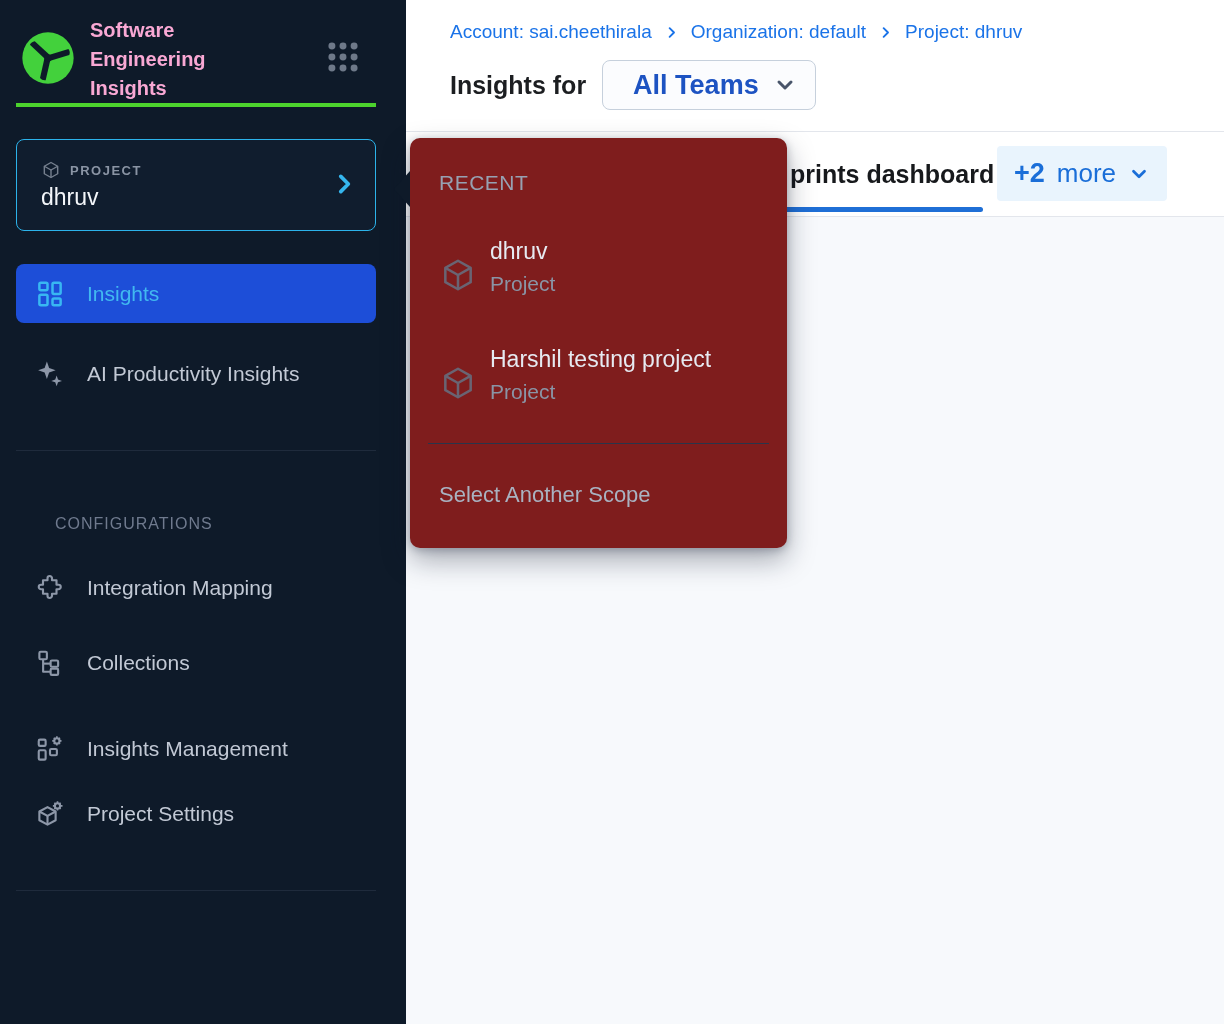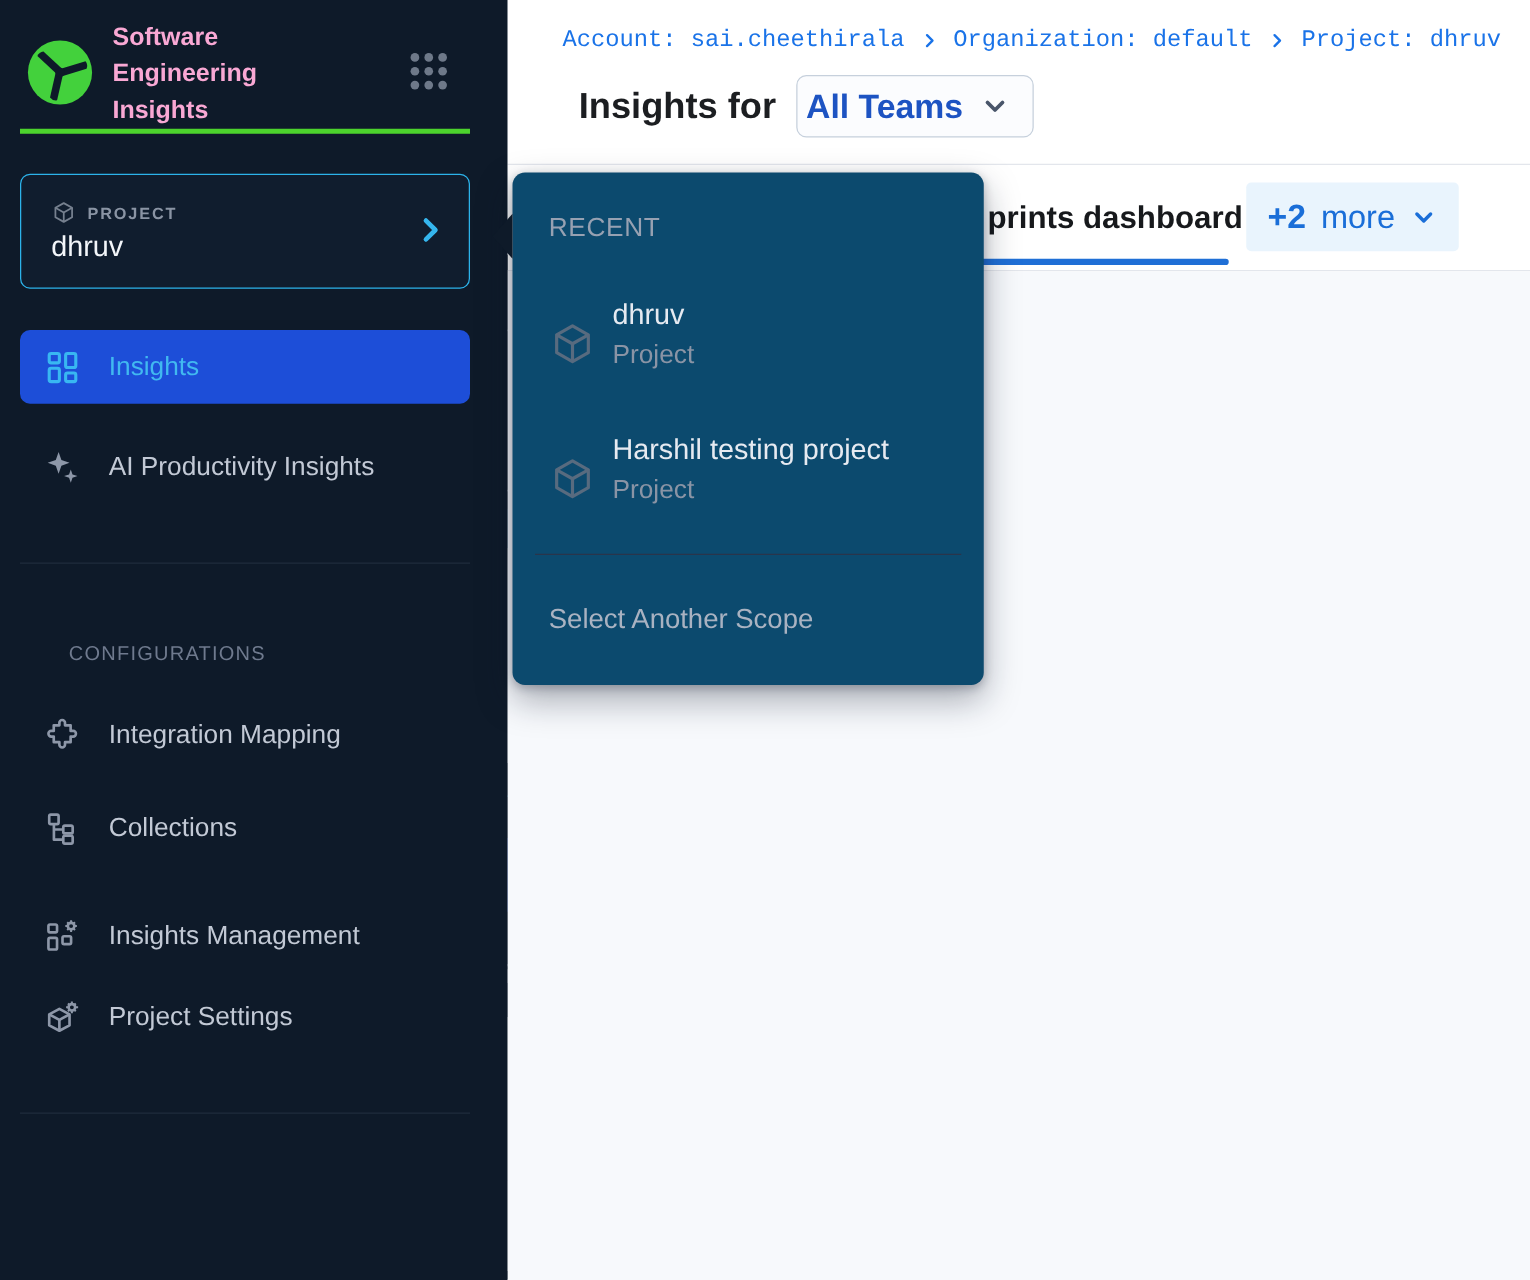--- a/index.html
+++ b/index.html
@@ -36,47 +36,47 @@
   .div1 { top:450px; } .div2 { top:890px; }
   .config-header { position:absolute; left:45px; top:515px; color:#6f7a8e;
     font-size:16px; letter-spacing:1px;margin-left:10px; }
   .nav-im { top:560px; } .nav-col { top:635px; } .nav-insm { top:721px; } .nav-ps { top:786px; }
   .nav-acct { top:928px; }
   .acct-arrow { width:28px; height:28px; color:#9aa3b2; margin-left:14px; }
 
   
   .main { position:fixed; left:406px; top:0; width:818px; height:1024px; background:#ffffff; }
   .breadcrumb { position:absolute; left:44px; top:21px; display:flex; align-items:center; gap:12px;
-    font-size:19px; color:#1a73e8;font-family:Liberation Mono, monospace; }
+    font-size:19px; color:#1a73e8; }
   .crumb { cursor:pointer; }
   .crumb-sep { width:15px; height:15px; color:#1a73e8; }
   .title-row { position:absolute; left:44px; top:60px; display:flex; align-items:center; gap:16px; }
-  .page-title { font-size:29px; font-weight:bold; color:#1c1e21;margin-left:13px; }
-  .team-btn { display:flex; align-items:center; gap:14px; height:50px; padding:0 18px 0 7px;
+  .page-title { font-size:25px; font-weight:bold; color:#1c1e21; }
+  .team-btn { display:flex; align-items:center; gap:14px; height:50px; padding:0 18px 0 30px;
     background:#fbfcfe; border:1px solid #c6d0dc; border-radius:8px; cursor:pointer; }
   .team-btn-label { font-size:27px; font-weight:bold; color:#1d53c2; }
   .team-btn-chevron { width:24px; height:24px; color:#49556a; }
 
   .hdr-line { position:absolute; left:0; top:131px; width:818px; height:1px; background:#e3e6ec; }
   .tab-label { position:absolute; left:384px; top:160px; font-size:25px; font-weight:bold; color:#17191c;
     white-space:nowrap; cursor:pointer; }
   .tab-underline { position:absolute; left:250px; top:207px; width:327px; height:5px;
     background:#1f6fd6; border-radius:3px; }
   .more-chip { position:absolute; left:591px; top:146px; width:170px; height:55px;
     background:#e9f4fd; border-radius:4px; display:flex; align-items:center; justify-content:center;
     gap:12px; cursor:pointer; color:#1a6ed8; }
   .more-count { font-size:27px; font-weight:600; }
   .more-word { font-size:26px; }
   .more-chevron { width:22px; height:22px; }
   .tabs-line { position:absolute; left:0; top:216px; width:818px; height:1px; background:#e3e6ec; }
   .content { position:absolute; left:0; top:217px; width:818px; height:807px; background:#f7f9fc; }
 
   
   .popover { position:fixed; left:410px; top:138px; width:377px; height:410px;
-    background:#0c4a6e; border-radius:10px; z-index:60;
+    background:#7f1d1d; border-radius:10px; z-index:60;
     box-shadow:0 12px 28px rgba(15,23,42,.35), 0 2px 8px rgba(15,23,42,.25); }
   .popover-arrow { position:absolute; left:-16px; top:33px; width:0; height:0;
     border-top:18px solid transparent; border-bottom:18px solid transparent;
     border-right:16px solid #0e1a29; }
   .pop-header { position:absolute; left:29px; top:33px; color:#97a1b2; font-size:21px; letter-spacing:.5px; }
   .scope-item { position:absolute; left:14px; width:349px; height:80px; border-radius:8px; cursor:pointer; }
   .scope-item .sc-icon { position:absolute; left:15px; top:20px; width:38px; height:38px; color:#66718276; color:#667182; opacity:.85; }
   .sc-name { position:absolute; left:66px; top:2px; color:#e6eaf1; font-size:23px; }
   .sc-type { position:absolute; left:66px; top:36px; color:#8a94a5; font-size:21px; }
   .item1 { top:98px; } .item2 { top:206px; }

